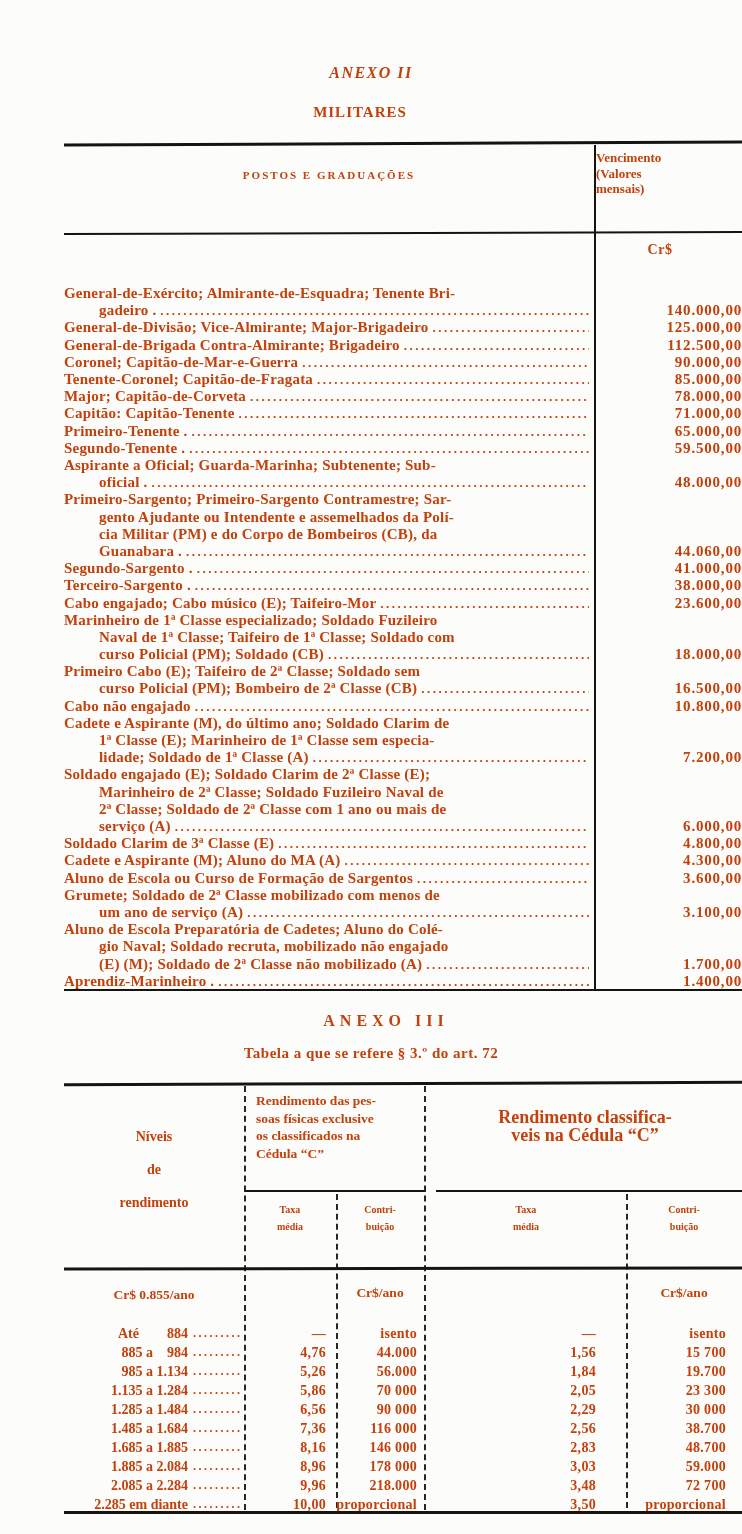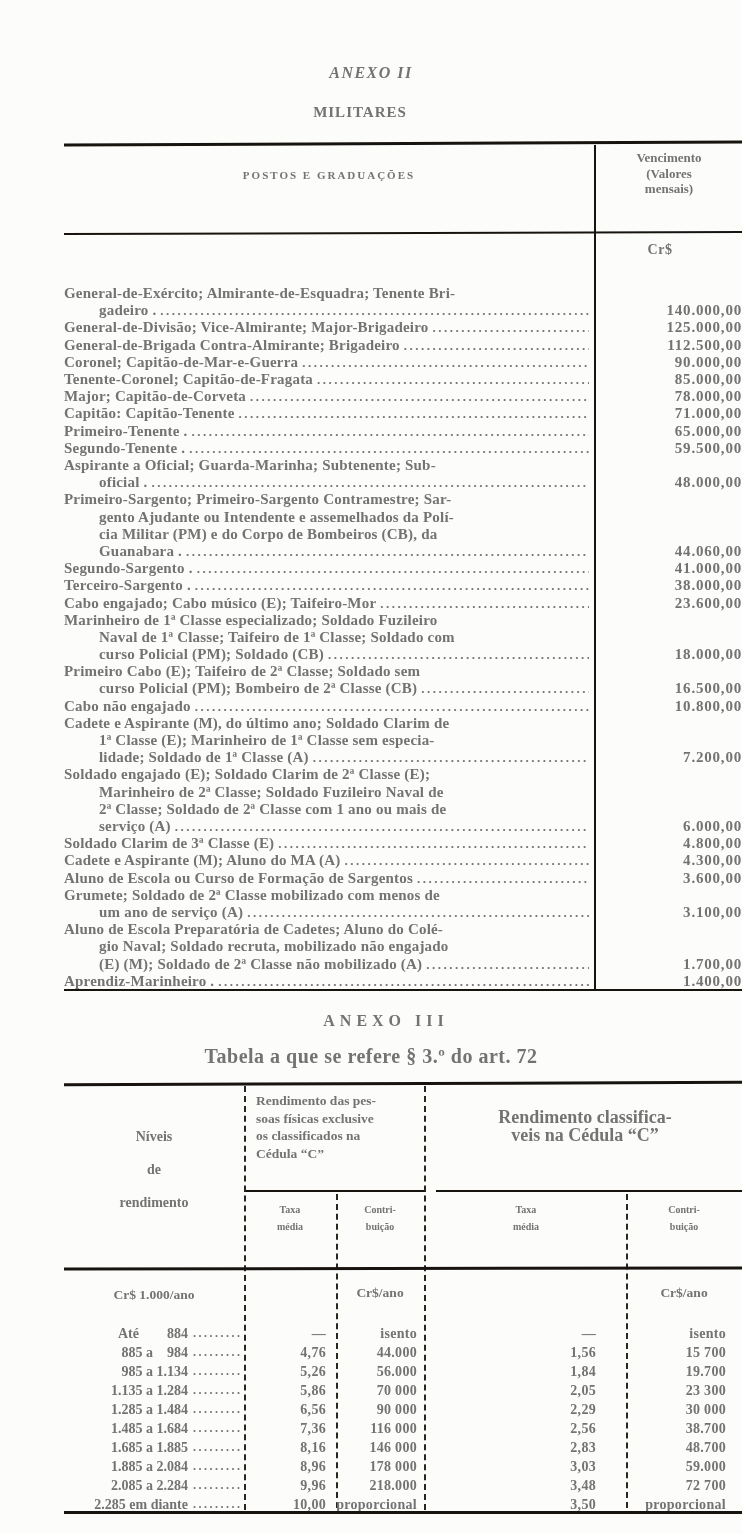--- a/index.html
+++ b/index.html
@@ -1,49 +1,49 @@
 <!DOCTYPE html>
 <html><head>
 <meta charset="utf-8">
 <style>
   html,body{margin:0;padding:0;background:#e8e8e6;}
   .page{position:relative;width:742px;height:1534px;margin:0 auto;background:#fcfcfa;
-        font-family:"Liberation Serif","DejaVu Serif",serif;color:#737373;overflow:hidden;}
+        font-family:"Liberation Serif","DejaVu Serif",serif;color:#c2410c;overflow:hidden;}
   .abs{position:absolute;}
   .ctr{text-align:center;}
 
   
   .a2-title{top:64px;left:0;width:742px;font-size:16px;font-weight:bold;font-style:italic;letter-spacing:1.5px;}
   .a2-sub{top:104px;left:0;width:720px;font-size:15px;font-weight:bold;letter-spacing:1px;}
 
   
   .table1{left:64px;top:142px;width:678px;height:849px;}
   .rule{position:absolute;background:#17140f;left:0;right:0;}
   .r-top1{top:0;height:3px;transform:rotate(-0.25deg);}
   .r-mid1{top:90px;height:2px;transform:rotate(-0.15deg);}
   .r-bot1{bottom:0;height:2px;}
   .vline1{position:absolute;left:530px;top:3px;bottom:2px;width:2px;background:#17140f;}
   .t1-col1h{left:0;top:27px;width:530px;font-size:11px;font-weight:bold;letter-spacing:2px;text-align:center;}
-  .t1-col2h{left:532px;top:8px;width:146px;font-size:13px;line-height:15.5px;font-weight:bold;text-align:center;white-space:pre-line;}
+  .t1-col2h{left:532px;top:8px;width:146px;font-size:13px;line-height:15.5px;font-weight:bold;text-align:left;white-space:pre-line;}
   .t1-cr{left:532px;top:100px;width:128px;font-size:14px;font-weight:bold;text-align:center;letter-spacing:0.5px;}
   .t1-rows{left:0;top:143px;width:678px;}
   .t1row{display:flex;}
   .t1desc{width:530px;min-width:0;}
   .t1line{height:17.2px;line-height:17.2px;font-size:15px;font-weight:bold;letter-spacing:0.2px;
           white-space:nowrap;overflow:hidden;padding-right:5px;display:flex;box-sizing:border-box;}
   .t1line.cont{padding-left:35px;}
   .t1line .txt{flex:none;}
   .leader{flex:1 1 auto;min-width:0;overflow:hidden;white-space:nowrap;letter-spacing:2.5px;
           font-size:13px;margin-left:4px;font-weight:bold;}
   .t1val{width:148px;box-sizing:border-box;text-align:right;align-self:flex-end;font-size:15px;
          font-weight:bold;line-height:17.2px;letter-spacing:0.8px;}
 
   
   .a3-title{top:1012px;left:0;width:742px;font-size:16px;font-weight:bold;letter-spacing:5px;padding-left:15px;}
-  .a3-sub{top:1045px;left:0;width:742px;font-size:20px;font-weight:bold;letter-spacing:0.5px;}
+  .a3-sub{top:1045px;left:0;width:742px;font-size:15px;font-weight:bold;letter-spacing:0.5px;}
 
   
   .table2{left:64px;top:1082px;width:678px;height:432px;}
   .r-top2{top:0;height:3px;transform:rotate(-0.2deg);}
   .r-sub1{top:108px;left:180px;width:182px;right:auto;height:2px;}
   .r-sub2{top:108px;left:372px;width:306px;right:auto;height:2px;}
   .r-heavy{top:185px;height:3px;transform:rotate(-0.1deg);}
   .r-bot2{bottom:0;height:3px;}
   .dash{position:absolute;width:0;border-left:2px dashed #2a251d;}
   .d1{left:180px;top:4px;height:424px;}
@@ -390,21 +390,21 @@
 buição</div>
     <div class="abs sub-h sh3">Taxa
 média</div>
     <div class="abs sub-h sh4">Contri-
 buição</div>
     <div class="dash d1"></div>
     <div class="dash d2"></div>
     <div class="dash d3"></div>
     <div class="dash d4"></div>
     <div class="rule r-heavy"></div>
-    <div class="abs unit unit-niv">Cr$ 1.000/ano</div>
+    <div class="abs unit unit-niv">Cr$ 0.855/ano</div>
     <div class="abs unit unit-c1">Cr$/ano</div>
     <div class="abs unit unit-c2">Cr$/ano</div>
     <div class="abs t2rows" id="t2-rows">
         <div class="t2row">
           <div class="c-niv">
             <span class="lab">Até        884</span>
             <span class="leader">........................................</span>
           </div>
           <div class="c-t1">—</div>
           <div class="c-c1">isento</div>

